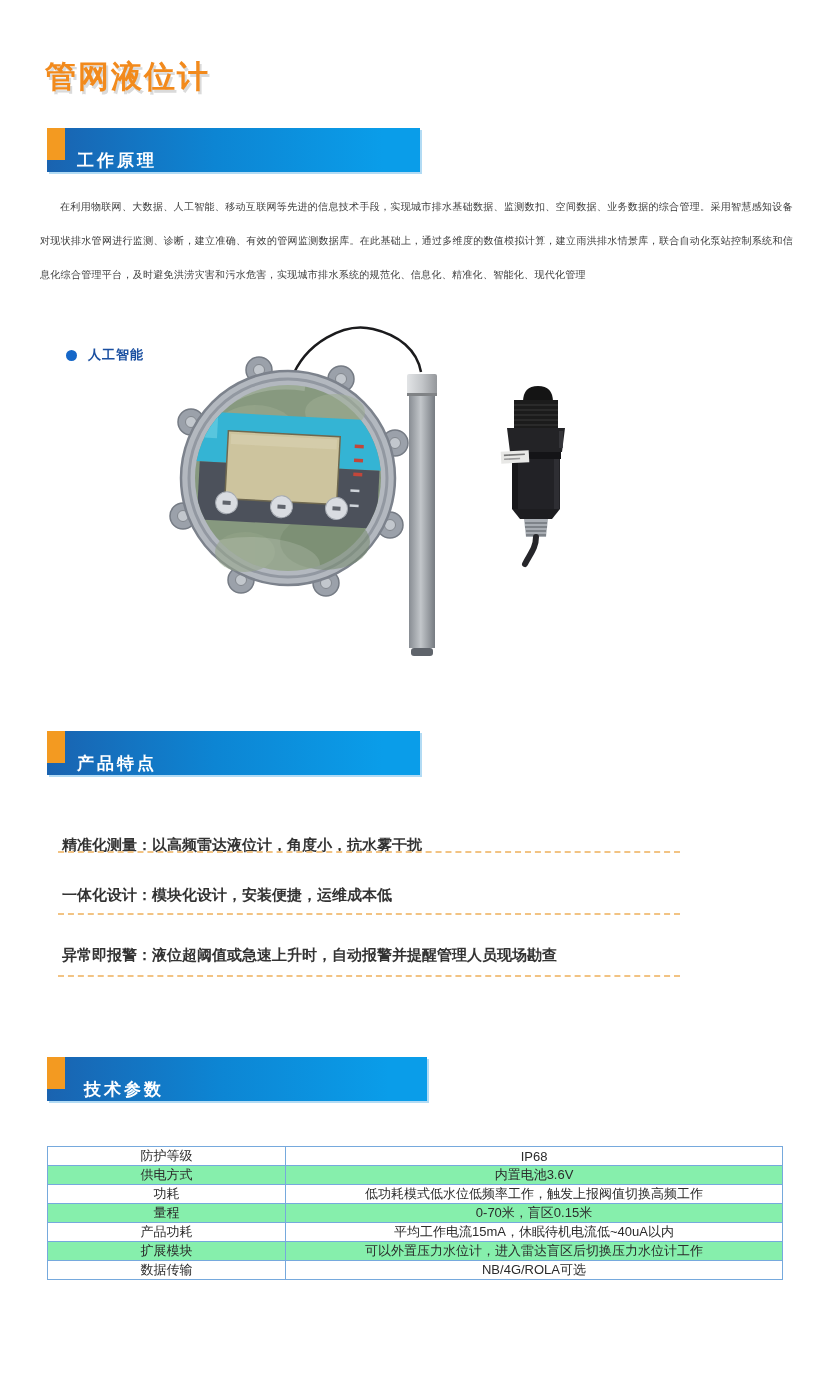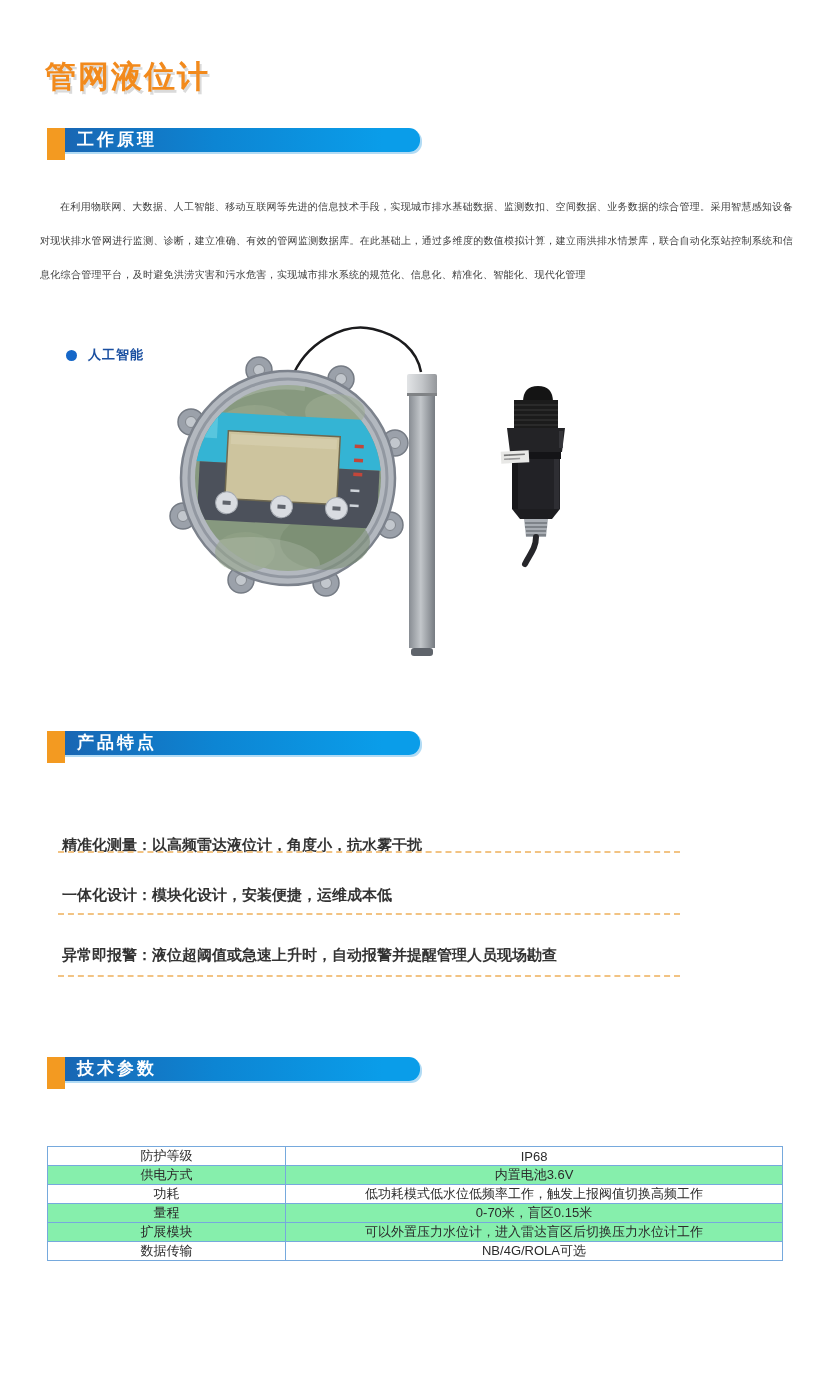--- a/index.html
+++ b/index.html
@@ -9,25 +9,24 @@
   }
   
   .page-title{
     position:absolute;left:45px;top:56px;margin:0;
     font-size:31px;font-weight:bold;color:#f28a1c;letter-spacing:2px;
     text-shadow:2px 3px 0 #dadada;
     text-align:right;
   }
   
   .section-bar{
-    position:absolute;left:47px;width:373px;height:24px;
+    position:absolute;left:47px;width:373px;height:44px;
     background:linear-gradient(90deg,#1a63b0 0%,#0d85d3 45%,#0a9de9 90%);
-    display:flex;align-items:flex-start;
+    display:flex;align-items:flex-end;
     box-shadow:2px 2px 0 rgba(170,215,243,.9);
-    border-radius:11px;
   }
   .accent-square{position:absolute;left:0;top:0;width:18px;height:32px;background:#f39a21;}
   .bar-label{margin-left:30px;color:#ffffff;font-size:17px;font-weight:bold;letter-spacing:3px;}
   
   .paragraph{
     position:absolute;left:40px;top:190px;width:753px;margin:0;
     font-size:10px;line-height:34px;color:#3d3d3d;text-align:justify;text-indent:2em;
     letter-spacing:.3px;
   }
   
@@ -217,21 +216,21 @@
   <div class="feature" style="top:886px;">
     <span class="f-label">一体化设计：</span><span class="f-text">模块化设计，安装便捷，运维成本低</span>
   </div>
   <div class="dash-divider" style="top:913px;"></div>
 
   <div class="feature" style="top:946px;">
     <span class="f-label">异常即报警：</span><span class="f-text">液位超阈值或急速上升时，自动报警并提醒管理人员现场勘查</span>
   </div>
   <div class="dash-divider" style="top:975px;"></div>
 
-  <div class="section-bar" style="top:1057px;">
+  <div class="section-bar" style="top:1057px;padding-left:7px;">
     <span class="accent-square"></span>
     <span class="bar-label">技术参数</span>
   </div>
 
   <table class="specs-table">
     <tbody>
       <tr>
         <td class="param">防护等级</td>
         <td>IP68</td>
       </tr>
@@ -240,20 +239,24 @@
         <td>内置电池3.6V</td>
       </tr>
       <tr>
         <td class="param">功耗</td>
         <td>低功耗模式低水位低频率工作，触发上报阀值切换高频工作</td>
       </tr>
       <tr class="alt">
         <td class="param">量程</td>
         <td>0-70米，盲区0.15米</td>
       </tr>
+      <tr>
+        <td class="param">产品功耗</td>
+        <td>平均工作电流15mA，休眠待机电流低~40uA以内</td>
+      </tr>
       <tr class="alt">
         <td class="param">扩展模块</td>
         <td>可以外置压力水位计，进入雷达盲区后切换压力水位计工作</td>
       </tr>
       <tr>
         <td class="param">数据传输</td>
         <td>NB/4G/ROLA可选</td>
       </tr>
     </tbody>
   </table>

